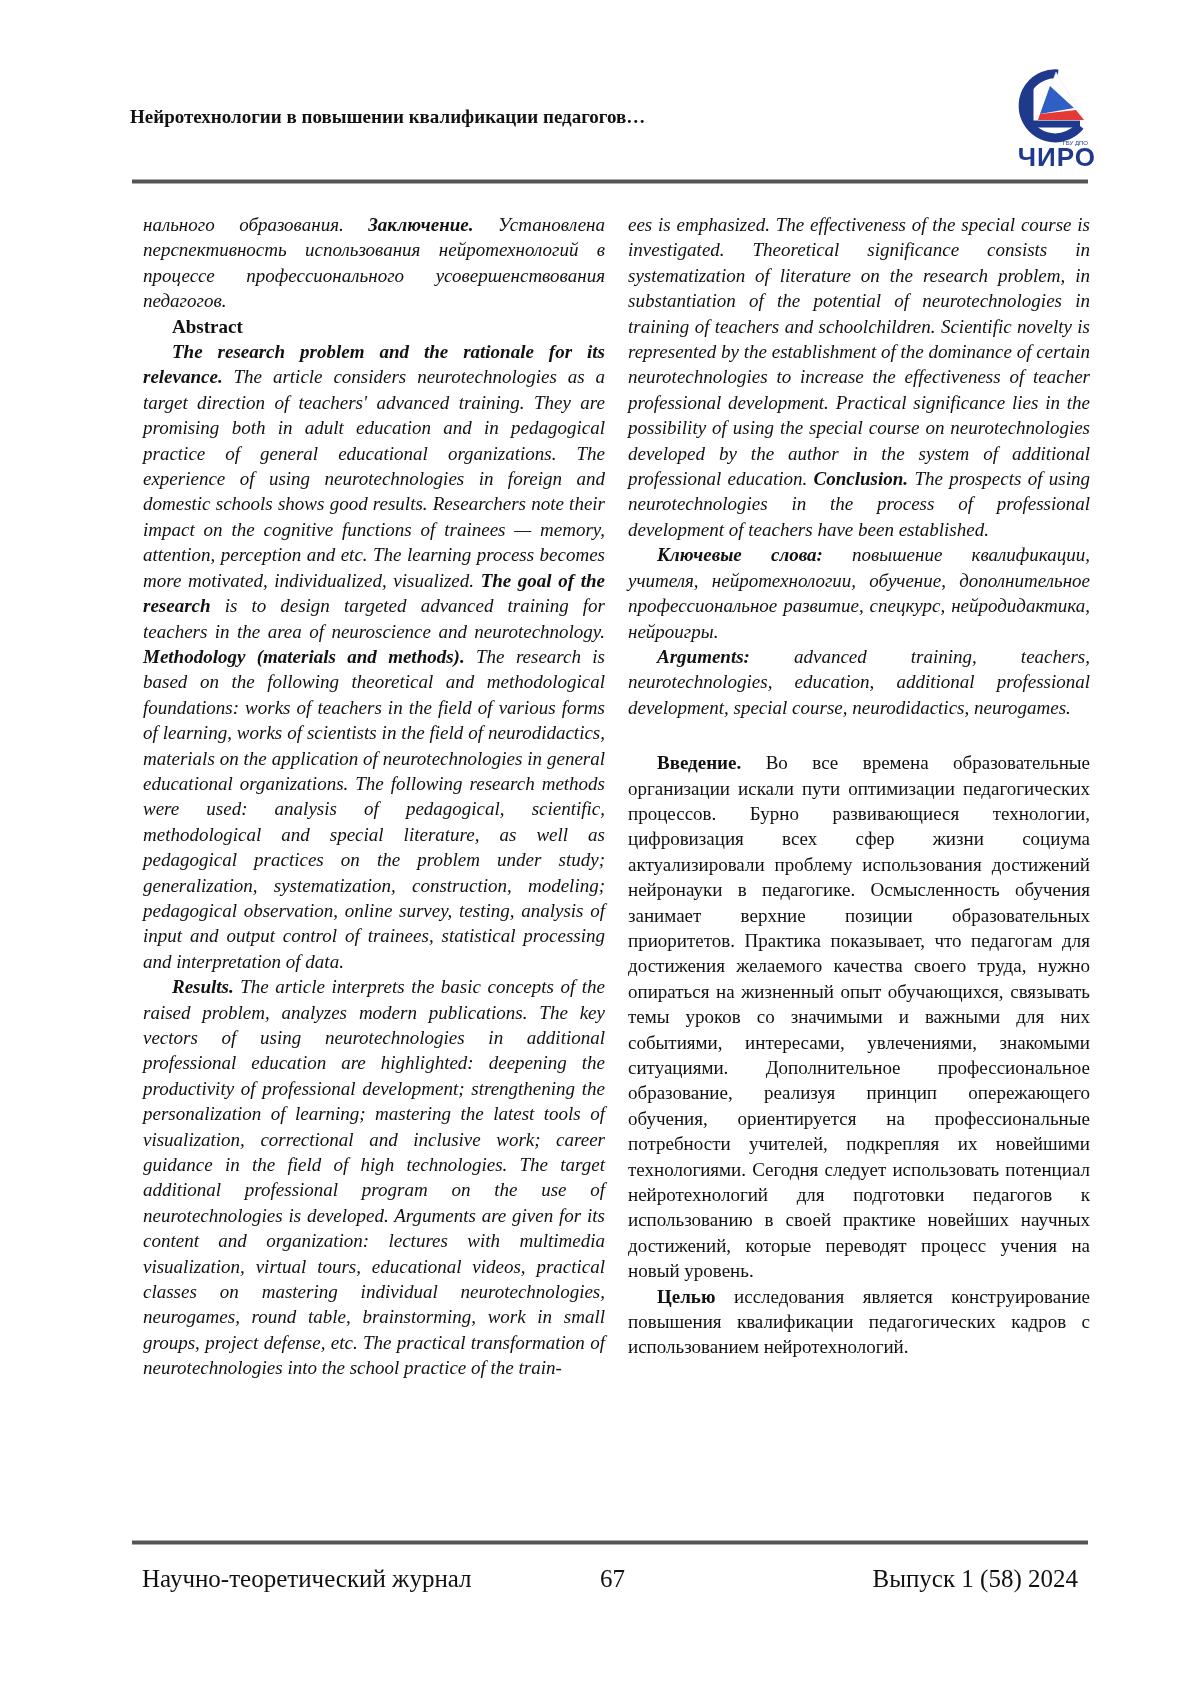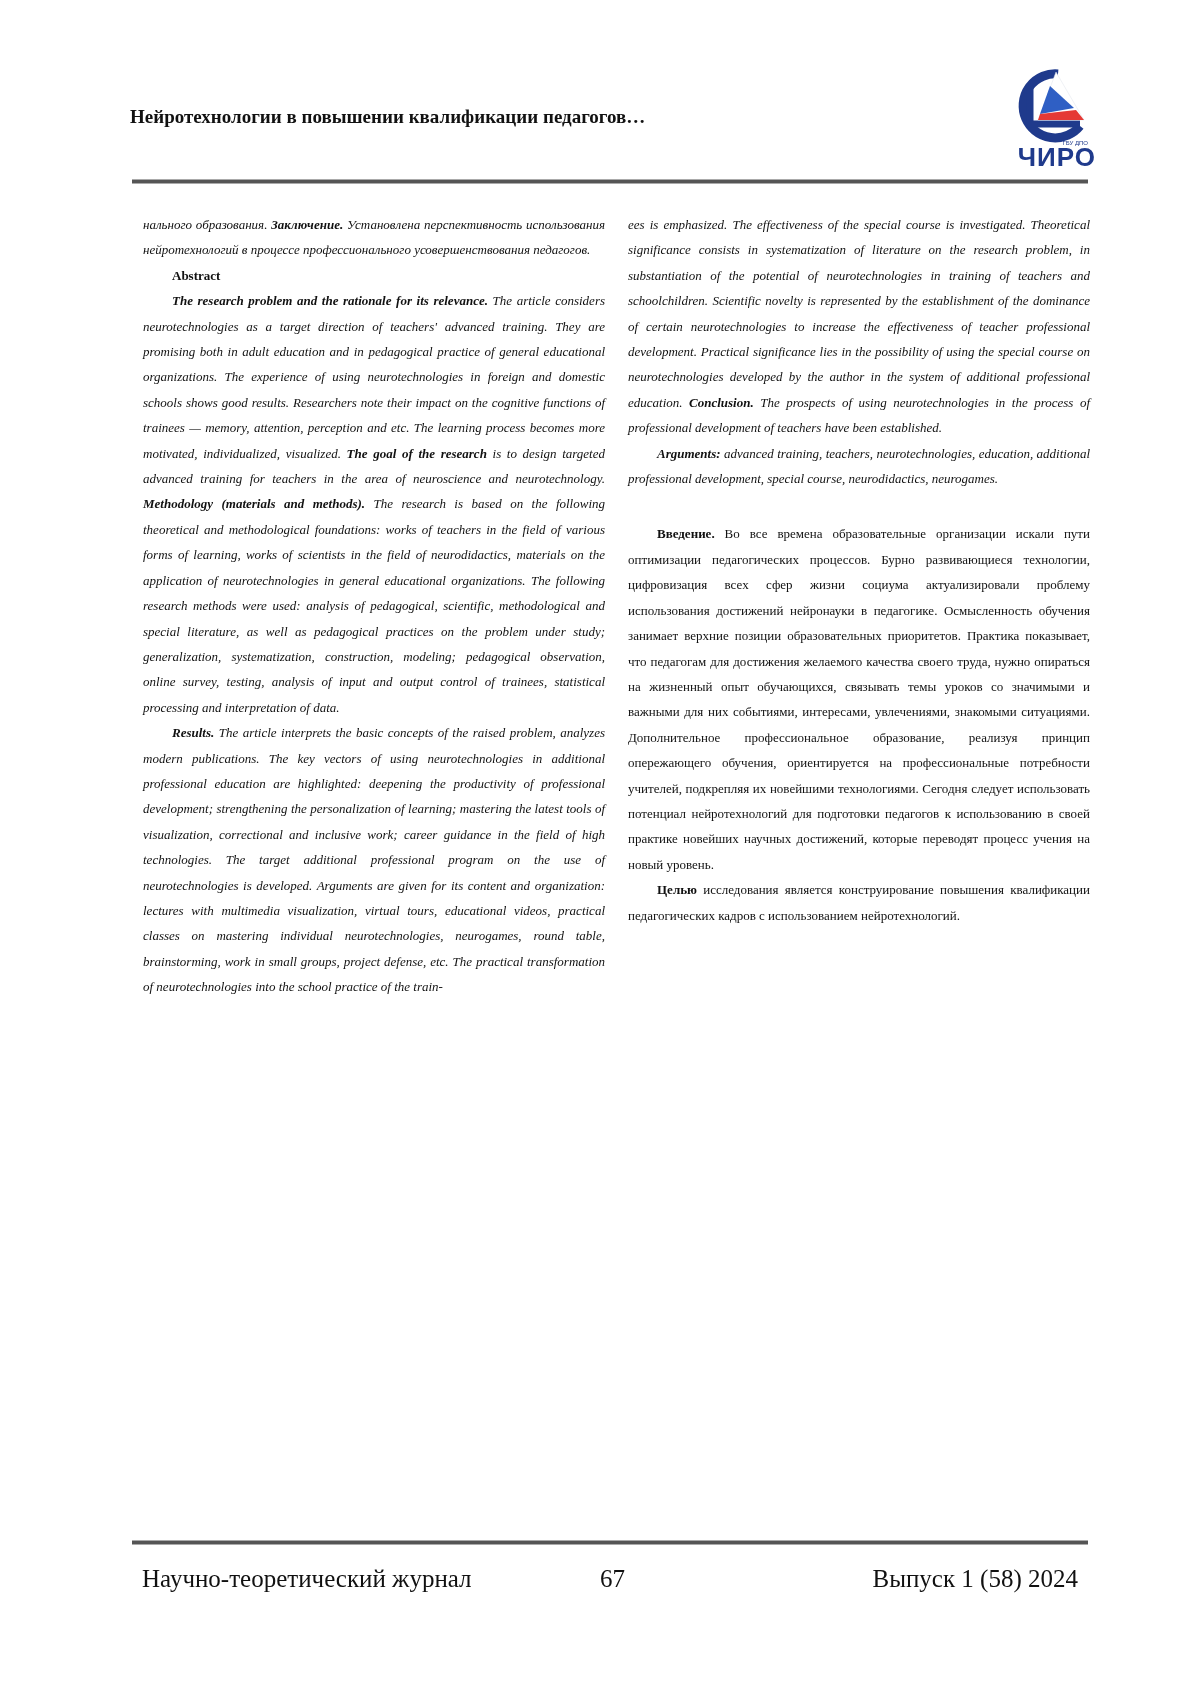--- a/index.html
+++ b/index.html
@@ -15,21 +15,21 @@
                font-family: "Liberation Sans", "DejaVu Sans", sans-serif; font-weight: bold;
                font-size: 26px; color: #1f3a8c; line-height: 28px; letter-spacing: 1px; }
   .logo-sub { position: absolute; right: 8px; bottom: 28px; font-family: "Liberation Sans", sans-serif;
               font-size: 6px; color: #1f3a8c; }
 
   .rule { position: absolute; left: 132px; width: 956px; height: 3px; background: #555;
           border-top: 1px solid #aaa; border-bottom: 1px solid #aaa; }
   .rule.top { top: 179px; }
   .rule.bottom { top: 1540px; }
 
-  .col { position: absolute; top: 212px; width: 462px; font-size: 13px; line-height: 25.4px;
+  .col { position: absolute; top: 212px; width: 462px; font-size: 19px; line-height: 25.4px;
          text-align: justify; hyphens: manual; }
   .col.left { left: 143px; }
   .col.right { left: 628px; }
   .col p { margin: 0; }
   .ind { text-indent: 29px; }
   .it { font-style: italic; }
   .b { font-weight: bold; }
   .bi { font-weight: bold; font-style: italic; }
   .abs-head { font-weight: bold; padding-left: 29px; }
   .gap { height: 30px; }
@@ -63,20 +63,21 @@
 
 <div class="col left">
   <p class="it"><span>нального образования. </span><span class="bi">Заключение.</span><span> Установлена перспективность использования нейротехнологий в процессе профессионального усовершенствования педагогов.</span></p>
   <p class="abs-head">Abstract</p>
   <p class="ind it"><span class="bi">The research problem and the rationale for its relevance.</span><span> The article considers neurotechnologies as a target direction of teachers' advanced training. They are promising both in adult education and in pedagogical practice of general educational organizations. The experience of using neurotechnologies in foreign and domestic schools shows good results. Researchers note their impact on the cognitive functions of trainees — memory, attention, perception and etc. The learning process becomes more motivated, individualized, visualized. </span><span class="bi">The goal of the research</span><span> is to design targeted advanced training for teachers in the area of neuroscience and neurotechnology. </span><span class="bi">Methodology (materials and methods).</span><span> The research is based on the following theoretical and methodological foundations: works of teachers in the field of various forms of learning, works of scientists in the field of neurodidactics, materials on the application of neurotechnologies in general educational organizations. The following research methods were used: analysis of pedagogical, scientific, methodological and special literature, as well as pedagogical practices on the problem under study; generalization, systematization, construction, modeling; pedagogical observation, online survey, testing, analysis of input and output control of trainees, statistical processing and interpretation of data.</span></p>
   <p class="ind it"><span class="bi">Results.</span><span> The article interprets the basic concepts of the raised problem, analyzes modern publications. The key vectors of using neurotechnologies in additional professional education are highlighted: deepening the productivity of professional development; strengthening the personalization of learning; mastering the latest tools of visualization, correctional and inclusive work; career guidance in the field of high technologies. The target additional professional program on the use of neurotechnologies is developed. Arguments are given for its content and organization: lectures with multimedia visualization, virtual tours, educational videos, practical classes on mastering individual neurotechnologies, neurogames, round table, brainstorming, work in small groups, project defense, etc. The practical transformation of neurotechnologies into the school practice of the train-</span></p>
 </div>
 
 <div class="col right">
   <p class="it"><span>ees is emphasized. The effectiveness of the special course is investigated. Theoretical significance consists in systematization of literature on the research problem, in substantiation of the potential of neurotechnologies in training of teachers and schoolchildren. Scientific novelty is represented by the establishment of the dominance of certain neurotechnologies to increase the effectiveness of teacher professional development. Practical significance lies in the possibility of using the special course on neurotechnologies developed by the author in the system of additional professional education. </span><span class="bi">Conclusion.</span><span> The prospects of using neurotechnologies in the process of professional development of teachers have been established.</span></p>
+  <p class="ind it"><span class="bi">Ключевые слова:</span><span> повышение квалификации, учителя, нейротехнологии, обучение, дополнительное профессиональное развитие, спецкурс, нейродидактика, нейроигры.</span></p>
   <p class="ind it"><span class="bi">Arguments:</span><span> advanced training, teachers, neurotechnologies, education, additional professional development, special course, neurodidactics, neurogames.</span></p>
   <div class="gap"></div>
   <p class="ind"><span class="b">Введение.</span><span> Во все времена образовательные организации искали пути оптимизации педагогических процессов. Бурно развивающиеся технологии, цифровизация всех сфер жизни социума актуализировали проблему использования достижений нейронауки в педагогике. Осмысленность обучения занимает верхние позиции образовательных приоритетов. Практика показывает, что педагогам для достижения желаемого качества своего труда, нужно опираться на жизненный опыт обучающихся, связывать темы уроков со значимыми и важными для них событиями, интересами, увлечениями, знакомыми ситуациями. Дополнительное профессиональное образование, реализуя принцип опережающего обучения, ориентируется на профессиональные потребности учителей, подкрепляя их новейшими технологиями. Сегодня следует использовать потенциал нейротехнологий для подготовки педагогов к использованию в своей практике новейших научных достижений, которые переводят процесс учения на новый уровень.</span></p>
   <p class="ind"><span class="b">Целью</span><span> исследования является конструирование повышения квалификации педагогических кадров с использованием нейротехнологий.</span></p>
 </div>
 
 <div class="rule bottom"></div>
 
 <div class="ftr">
   <span class="ftr-left">Научно-теоретический журнал</span>

